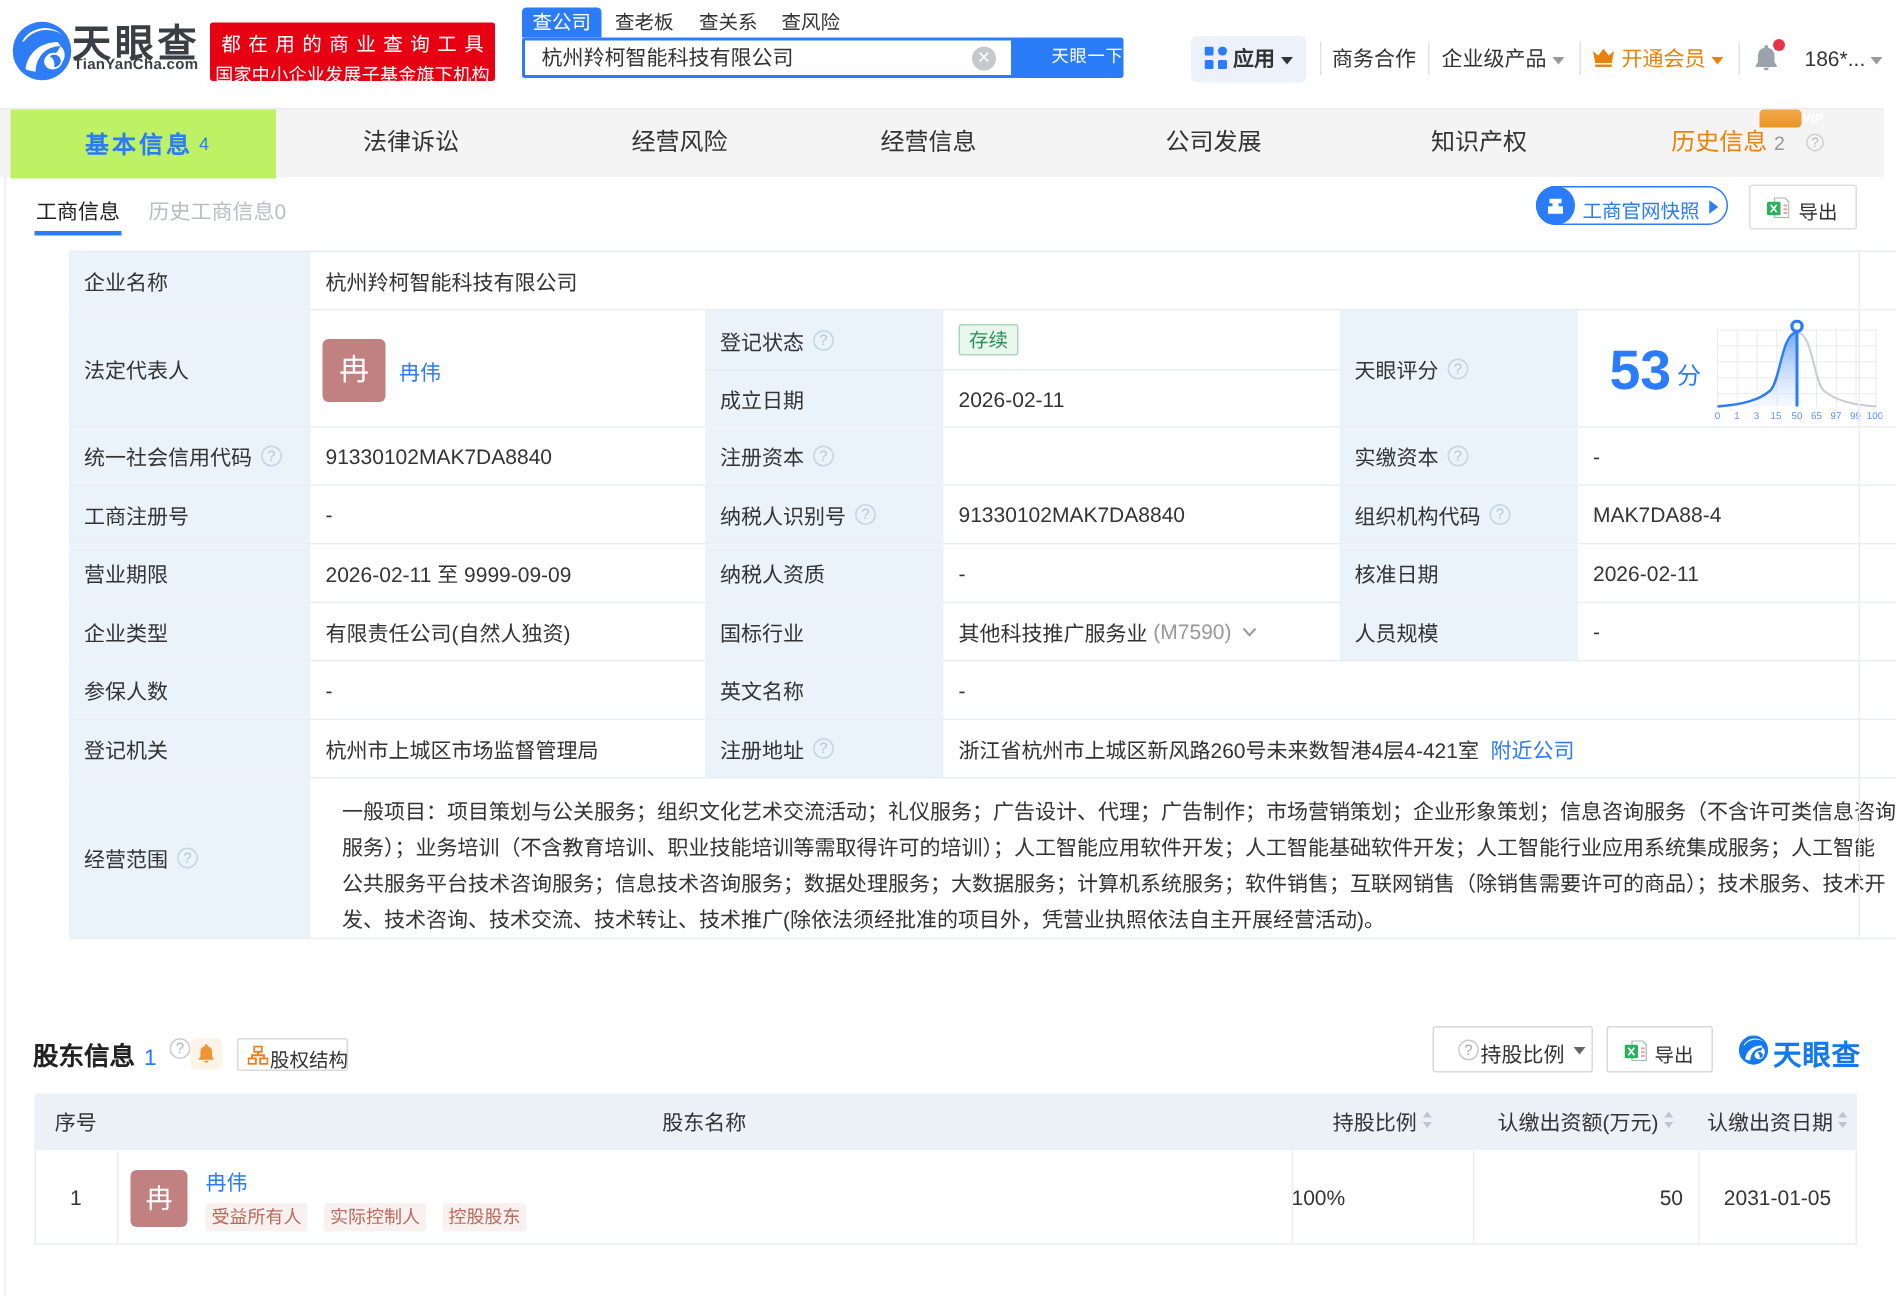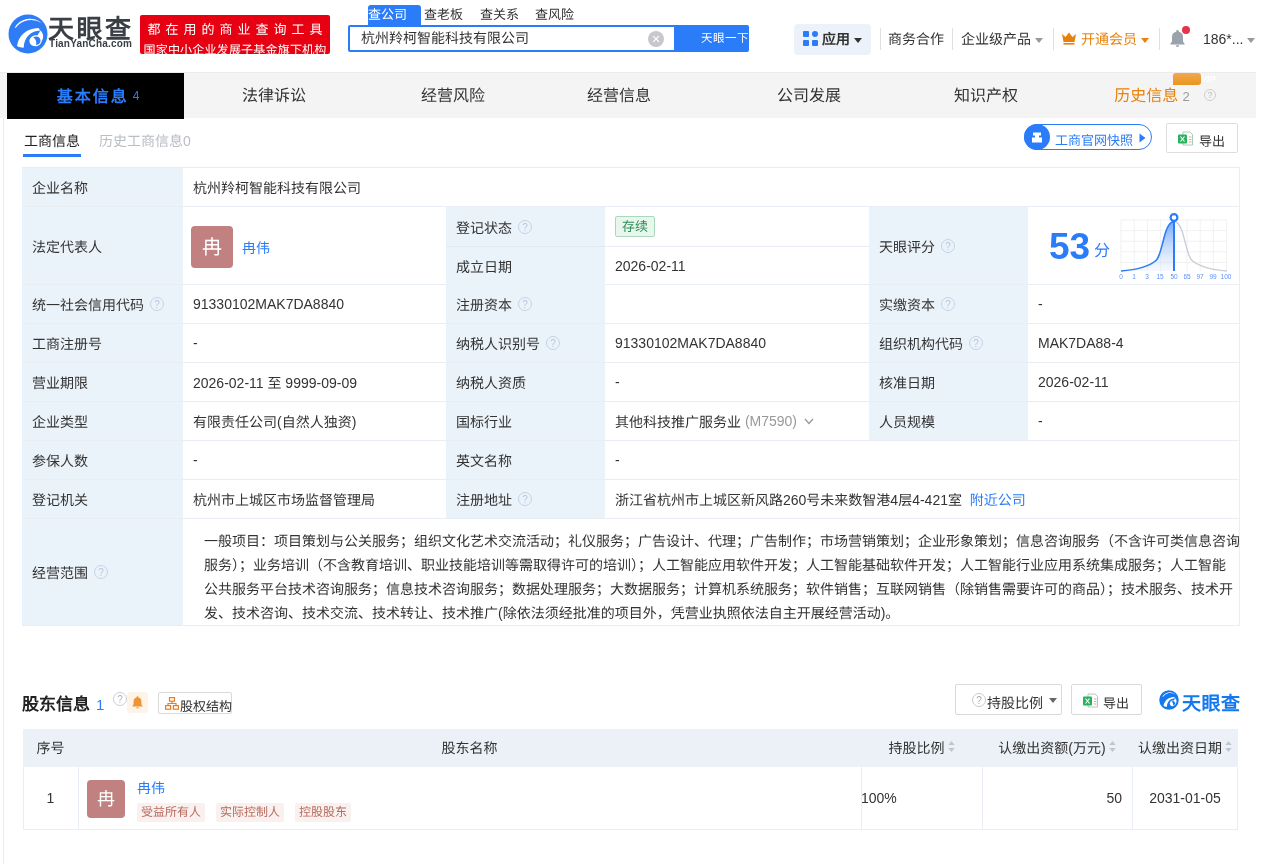--- a/index.html
+++ b/index.html
@@ -9,35 +9,35 @@
 
 
 #hdr { position:absolute; left:0; top:0; width:1264px; height:72px; background:#fff; }
 .logo-ic { position:absolute; left:8px; top:14px; width:40px; height:40px; }
 .logo-tyc { position:absolute; left:48px; top:8px; font-size:26px; font-weight:bold; color:#3a3f45; letter-spacing:2.5px; }
 .logo-en { position:absolute; left:49px; top:38px; font-size:10px; font-weight:bold; color:#3a3f45; letter-spacing:0.2px; }
 .redbadge { position:absolute; left:140px; top:15px; width:190px; height:39px; background:#e60012; color:#fff; border-radius:2px; text-align:center; white-space:nowrap; }
 .redbadge .l1 { font-size:13px; letter-spacing:5px; margin-top:4px; margin-left:5px;font-family:Liberation Mono, monospace;}
 .redbadge .l2 { font-size:12px; letter-spacing:0.2px; margin-top:2px; }
 
-.stab { position:absolute; font-size:13px; color:#333; height:20px; line-height:20px; white-space:nowrap;margin-left:20px; }
+.stab { position:absolute; font-size:13px; color:#333; height:20px; line-height:20px; text-align:center; white-space:nowrap; }
 .stab.act { background:#2b7cf8; color:#fff; border-radius:3px 3px 0 0; }
 .sinput { position:absolute; left:348px; top:25px; width:328px; height:27px; border:2px solid #2b7cf8; background:#fff; border-radius:2px 0 0 2px; line-height:23px; font-size:14px; color:#333; padding-left:11px; }
 .sclear { position:absolute; left:648px; top:31px; width:16px; height:16px; background:#c6c8cc; border-radius:50%; color:#fff; font-size:11px; line-height:16px; text-align:center; }
 .sbtn { position:absolute; left:676px; top:25px; width:73px; height:27px; background:#2b7cf8; color:#fff; font-size:11.5px; text-align:right; line-height:27px; letter-spacing:0.5px; border-radius:0 2px 2px 0; }
 
 .appbox { position:absolute; left:794px; top:24px; width:77px; height:31px; background:#edf2fa; border-radius:4px; }
 .hmenu { position:absolute; top:24px; height:31px; line-height:31px; font-size:14px; color:#333; white-space:nowrap; }
 .caret { display:inline-block; width:0; height:0; border-left:4px solid transparent; border-right:4px solid transparent; border-top:5px solid #333; vertical-align:middle; margin-left:4px; }
 .vdiv { position:absolute; top:28px; width:1px; height:22px; background:#e0e0e0; }
 
 
 #tabbar { position:absolute; left:0; top:72px; width:1256px; height:46px; background:#f4f4f4; border-top:1px solid #ececec; }
 .tab { position:absolute; top:0; height:46px; line-height:46px; font-size:16px; color:#333; text-align:center; white-space:nowrap; }
-.tab.act { background:#000000; color:#2b7cf8; font-weight:bold; letter-spacing:2px; }
+.tab.act { background:#bef264; color:#2b7cf8; font-weight:bold; letter-spacing:2px; }
 .supn { font-size:12px; font-weight:normal; color:#2b7cf8; margin-left:4px; vertical-align:2px;}
 
 
 .subtab1 { position:absolute; left:24px; top:130px; font-size:14px; color:#222; font-weight:500; }
 .subtab1u { position:absolute; left:23px; top:154px; width:58px; height:3px; background:#2b7cf8; }
 .subtab2 { position:absolute; left:99px; top:130px; font-size:14px; color:#b9bdc4; }
 
 .snapbtn { position:absolute; left:1024px; top:124px; width:128px; height:26px; border:1px solid #2b7cf8; border-radius:13px; color:#2b7cf8; font-size:13px; }
 .expbtn { position:absolute; border:1px solid #ddd; border-radius:2px; background:#fff; font-size:13px; color:#333; }
 
@@ -146,21 +146,21 @@
   <div class="expbtn" style="left:1166px; top:123px; width:72px; height:30px; position:absolute;">
     <svg style="position:absolute; left:11px; top:7px;" width="15" height="15" viewBox="0 0 15 15">
       <path d="M5 1 h7 l2.5 2.5 v10.5 h-9.5 z" fill="#fff" stroke="#9bbda6" stroke-width="0.8"></path>
       <path d="M11 6 h2.5 M11 8.5 h2.5 M11 11 h2.5" stroke="#f0a0a0" stroke-width="1.2"></path>
       <rect x="0" y="3.5" width="9" height="9" rx="1" fill="#27b25c"></rect>
       <path d="M2.5 5.5 l4 5 M6.5 5.5 l-4 5" stroke="#fff" stroke-width="1.2"></path>
     </svg>
     <span style="position:absolute; left:32px; top:7px; font-size:13px;">导出</span>
   </div>
 
-  <div id="mtable" style="border-top:1px solid #e9eef4;">
+  <div id="mtable" style="border-top:1px solid #e9eef4;margin-left:24px;">
 
     <div class="trow" style="height:39px;">
       <div class="cell lbl" style="left:0; width:161px;">
           <div class="cellin">企业名称</div>
         </div>
       <div class="cell val" style="left:161px; width:1056px;">
           <div class="cellin">杭州羚柯智能科技有限公司</div>
         </div>
     </div>
 

